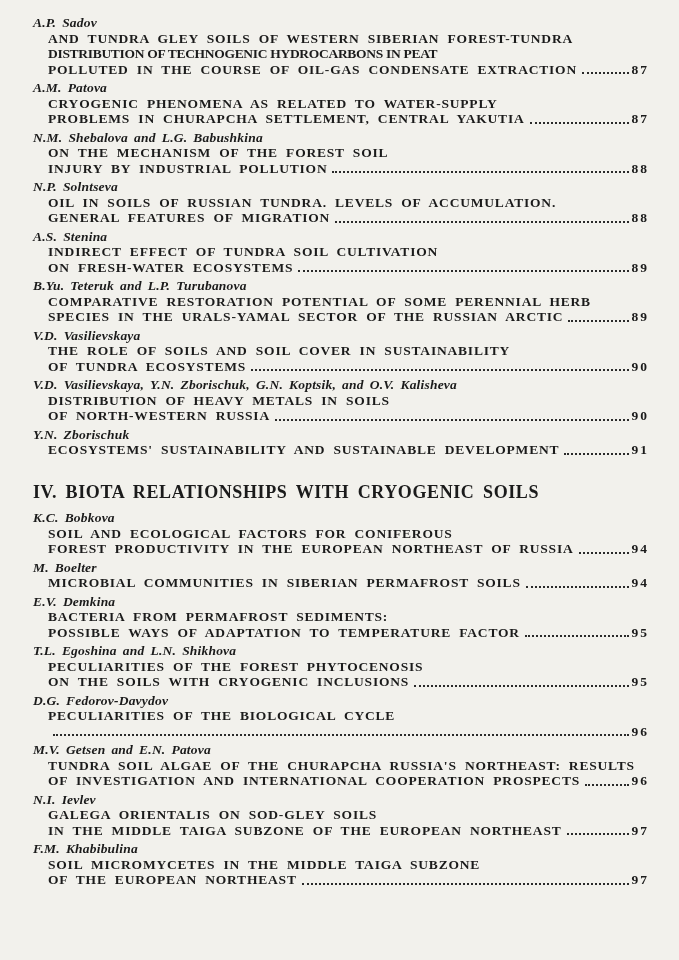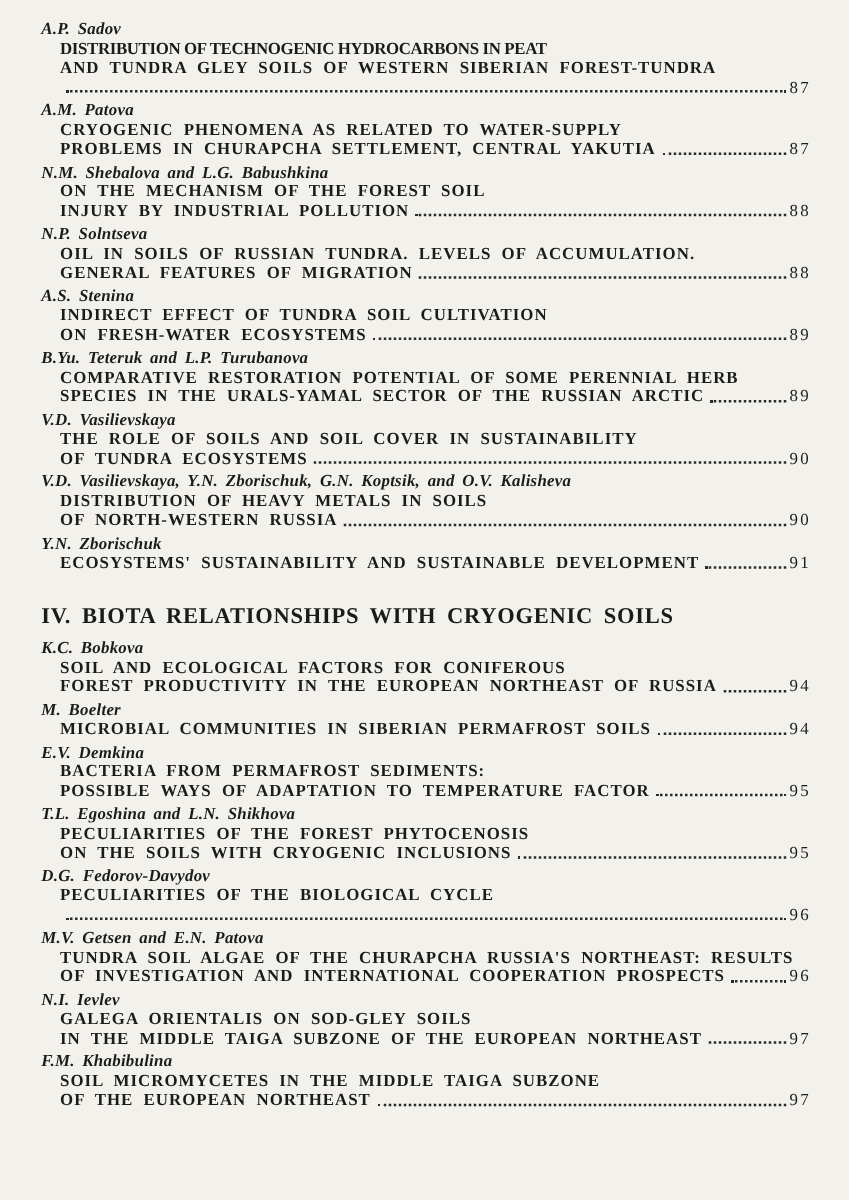--- a/index.html
+++ b/index.html
@@ -49,21 +49,21 @@
   }
   .ttext { white-space: nowrap; }
   .leader {
     flex: 1 1 auto;
     min-width: 10px;
     border-bottom: 2px dotted #2a2a2a;
     margin: 0 3px 3px 5px;
     height: 1px;
   }
   .pagenum {
-    font-weight: normal;
+    font-weight: bold;
     font-size: 13.5px;
     letter-spacing: 2px;
     flex: 0 0 auto;
   }
   .heading {
     font-weight: bold;
     font-size: 18px;
     line-height: 15.5px;
     letter-spacing: 0.6px;
     word-spacing: 3.5px;
@@ -71,23 +71,24 @@
     white-space: nowrap;
   }
 </style>
 </head>
 <body style="background: rgb(242, 241, 236); color: rgb(27, 27, 27);">
 
 <div class="page">
   <main class="toc" id="toc">
       <section class="entry">
         <div class="author">A.P. Sadov</div>
+        <div class="tline">AND TUNDRA GLEY SOILS OF WESTERN SIBERIAN FOREST-TUNDRA</div>
         <div class="tline tight">DISTRIBUTION OF TECHNOGENIC HYDROCARBONS IN PEAT</div>
-        <div class="tline">AND TUNDRA GLEY SOILS OF WESTERN SIBERIAN FOREST-TUNDRA</div>
-        <div class="tline lastline">
+        <div class="tline lastline">
+          <span class="ttext">POLLUTED IN THE COURSE OF OIL-GAS CONDENSATE EXTRACTION</span>
           <span class="leader"></span>
           <span class="pagenum">87</span>
         </div>
       </section>
       <section class="entry">
         <div class="author">A.M. Patova</div>
         <div class="tline">CRYOGENIC PHENOMENA AS RELATED TO WATER-SUPPLY</div>
         <div class="tline lastline">
           <span class="ttext">PROBLEMS IN CHURAPCHA SETTLEMENT, CENTRAL YAKUTIA</span>
           <span class="leader"></span>

